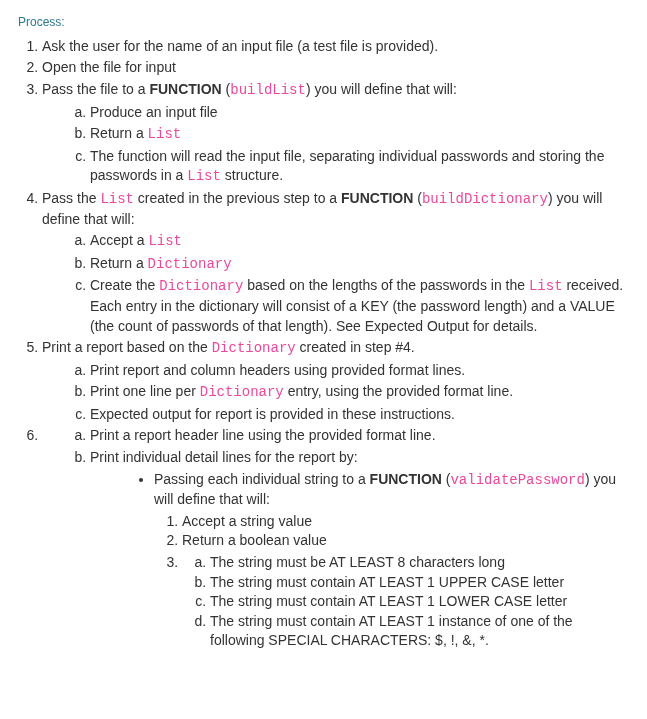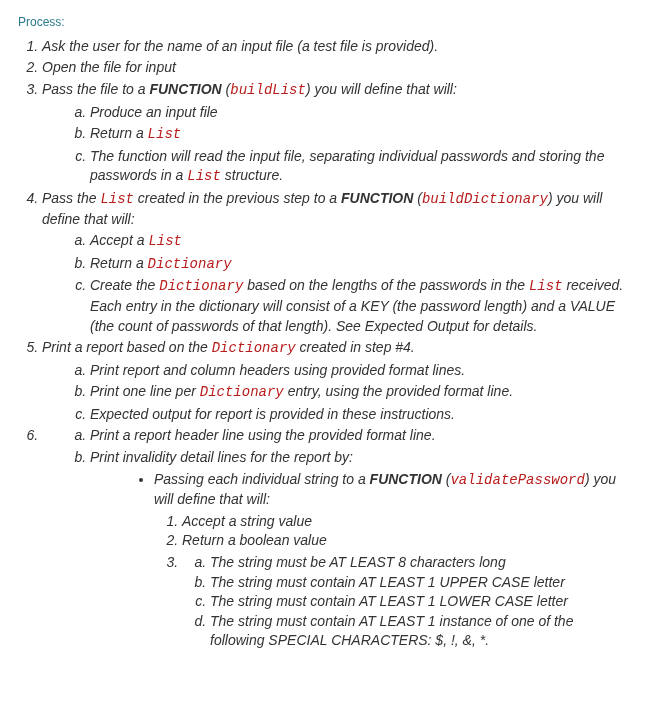--- a/index.html
+++ b/index.html
@@ -14,21 +14,20 @@
   }
   .heading {
     color: #2a7a8c;
     font-size: 12px;
     margin-bottom: 6px;
   }
   ol.main {
     list-style: decimal;
     padding-left: 24px;
     margin: 0;
-    font-style: italic;
   }
   ol.main > li {
     margin-bottom: 2px;
   }
   ol.alpha {
     list-style: lower-alpha;
     padding-left: 48px;
     margin: 2px 0;
   }
   ol.alpha > li {
@@ -47,21 +46,21 @@
   ul.bullets {
     list-style: disc;
     padding-left: 64px;
     margin: 2px 0;
   }
   ul.bullets > li {
     margin-bottom: 6px;
   }
   .code {
     font-family: "Courier New", monospace;
-    color: #b91c1c;
+    color: #ec4899;
   }
   .bold { font-weight: bold; }
 </style>
 </head>
 <body>
 
 <div class="heading">Process:</div>
 
 <ol class="main">
   <li>Ask the user for the name of an input file (a test file is provided).</li>
@@ -87,21 +86,21 @@
     <ol class="alpha">
       <li>Print report and column headers using provided format lines.</li>
       <li><span>Print one line per </span><span class="code">Dictionary</span><span> entry, using the provided format line.</span></li>
       <li>Expected output for report is provided in these instructions.</li>
     </ol>
   </li>
   <li>
     <ol class="alpha">
       <li>Print a report header line using the provided format line.</li>
       <li>
-        <span>Print invalidity detail lines for the report by:</span>
+        <span>Print individual detail lines for the report by:</span>
         <ul class="bullets">
           <li>
             <span>Passing each individual string to a </span><span class="bold">FUNCTION</span><span> (</span><span class="code">validatePassword</span><span>) you will define that will:</span>
             <ol class="inner-num">
               <li>Accept a string value</li>
               <li>Return a boolean value</li>
               <li>
                 <ol class="inner-alpha">
                   <li>The string must be AT LEAST 8 characters long</li>
                   <li>The string must contain AT LEAST 1 UPPER CASE letter</li>

